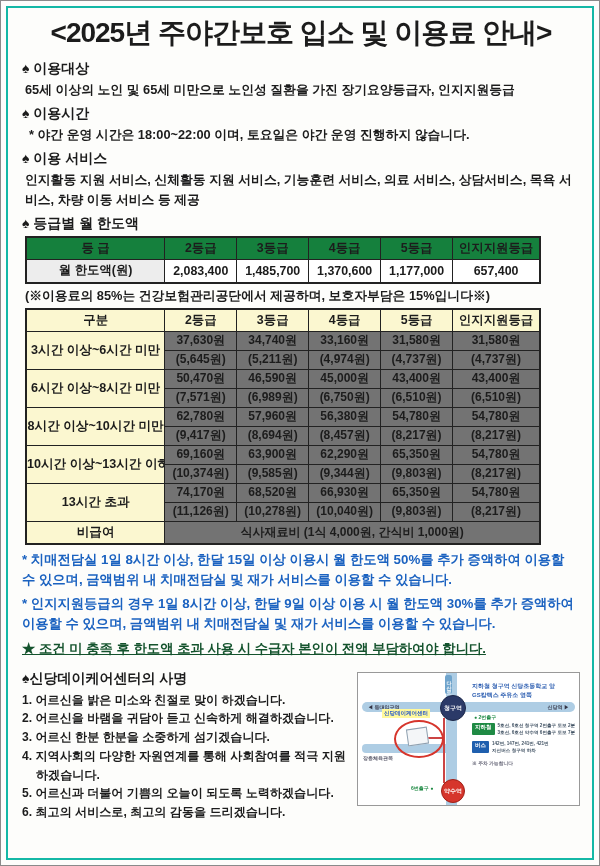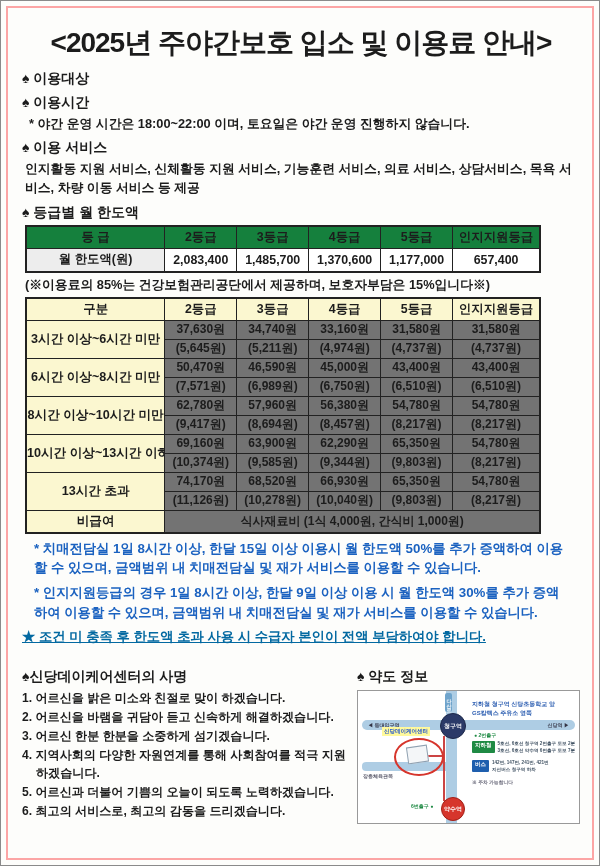--- a/index.html
+++ b/index.html
@@ -1,39 +1,39 @@
 <!DOCTYPE html>
 <html><head>
 <meta charset="utf-8">
 <style>
   html,body{margin:0;padding:0;background:#fff;}
   body{font-family:"Liberation Sans", sans-serif;}
   .page{width:600px;height:866px;background:#fdfdfb;border:1px solid #8a8a8a;
         position:relative;box-sizing:border-box;overflow:hidden;color:#1c1c1c;}
-  .frame{position:absolute;inset:5px;border:2px solid #fca5a5;box-sizing:border-box;
-         padding:12px 12px 4px 14px;overflow:hidden;}
+  .frame{position:absolute;inset:5px;border:2px solid #14b8a6;box-sizing:border-box;
+         padding:2px 12px 4px 14px;overflow:hidden;}
   .title{font-size:28px;font-weight:800;text-align:center;margin:4px 0 8px;letter-spacing:-1px;white-space:nowrap;}
   .heading{font-size:14px;font-weight:700;margin:6px 0 2px;}
   .body-text{font-size:12.8px;font-weight:700;line-height:1.5;margin:0 0 0 3px;}
   .indent{margin-left:7px;}
   
   table{border-collapse:collapse;table-layout:fixed;width:516px;margin:3px 0 2px 3px;}
   th,td{border:1px solid #222;text-align:center;font-size:12.4px;font-weight:700;
         padding:0;overflow:hidden;white-space:nowrap;}
   table{border:2px solid #222;}
   .limit-table th{height:21px;background:#15803d;}
   .limit-table td{height:22px;background:#fff;}
   .limit-table td.rowlabel{background:#ededed;font-weight:700;}
   .fee-table th.head{height:21px;background:#fbf7d0;}
   .fee-table th.cat{background:#fbf7d0;font-size:12.6px;}
   .fee-table td{height:18px;background:#737373;font-size:12px;}
   .fee-table td.span-val{height:21px;}
   
-  .note-blue{color:#1b62c0;font-size:13.3px;font-weight:700;line-height:1.48;margin:5px 12px 0;}
-  .note-red{color:#0369a1;font-size:13.3px;font-weight:800;text-decoration:underline;margin:6px 0 20px;}
+  .note-blue{color:#1b62c0;font-size:13.3px;font-weight:700;line-height:1.48;margin:5px 0 0;}
+  .note-red{color:#14532d;font-size:13.3px;font-weight:800;text-decoration:underline;margin:6px 0 10px;}
   
   .bottom{display:flex;margin-top:6px;}
   .mission{width:338px;}
   .mission-list{font-size:12.1px;font-weight:700;line-height:1.55;margin-top:3px;}
   .mission-item{padding-left:14px;text-indent:-14px;margin:0;}
   .map-col{flex:1;padding-left:4px;}
   .map-box{width:221px;height:132px;border:1px solid #999;background:#fff;position:relative;
            margin-top:4px;overflow:hidden;font-weight:700;}
   .road-v{position:absolute;left:88px;top:0;bottom:0;width:11px;background:#aecde4;}
   .road-label-v{position:absolute;left:87px;top:2px;background:#6fa4cc;color:#fff;font-size:5px;
@@ -71,20 +71,21 @@
 </head>
 <body>
 
 <div class="page">
   <div class="frame">
 
     <div class="title">&lt;2025년 주야간보호 입소 및 이용료 안내&gt;</div>
 
     <div>
       <div class="heading">♠ 이용대상</div>
+      <div class="body-text">65세 이상의 노인 및 65세 미만으로 노인성 질환을 가진 장기요양등급자, 인지지원등급</div>
     </div>
 
     <div>
       <div class="heading">♠ 이용시간</div>
       <div class="body-text indent">* 야간 운영 시간은 18:00~22:00 이며, 토요일은 야간 운영 진행하지 않습니다.</div>
     </div>
 
     <div>
       <div class="heading">♠ 이용 서비스</div>
       <div class="body-text" style="white-space:normal;">인지활동 지원 서비스, 신체활동 지원 서비스, 기능훈련 서비스, 의료 서비스, 상담서비스, 목욕 서비스, 차량 이동 서비스 등 제공</div>
@@ -236,21 +237,20 @@
           <p class="mission-item">1. 어르신을 밝은 미소와 친절로 맞이 하겠습니다.</p>
           <p class="mission-item">2. 어르신을 바램을 귀담아 듣고 신속하게 해결하겠습니다.</p>
           <p class="mission-item">3. 어르신 한분 한분을 소중하게 섬기겠습니다.</p>
           <p class="mission-item">4. 지역사회의 다양한 자원연계를 통해 사회참여를 적극 지원하겠습니다.</p>
           <p class="mission-item">5. 어르신과 더불어 기쁨의 오늘이 되도록 노력하겠습니다.</p>
           <p class="mission-item">6. 최고의 서비스로, 최고의 감동을 드리겠습니다.</p>
 
         </div>
       </div>
       <div class="map-col">
-        <div class="heading" style="margin-top:2px;">♠ 약도 정보</div>
         <div class="map-box">
           <div class="road-v"></div>
           <div class="road-label-v">다산로</div>
           <div class="road-h1">
             <span>◀ 동대입구역</span>
             <span>신당역 ▶</span>
           </div>
           <div class="road-h2"></div>
           <div class="side-label">장충체육관쪽</div>
           <div class="red-line-v"></div>

